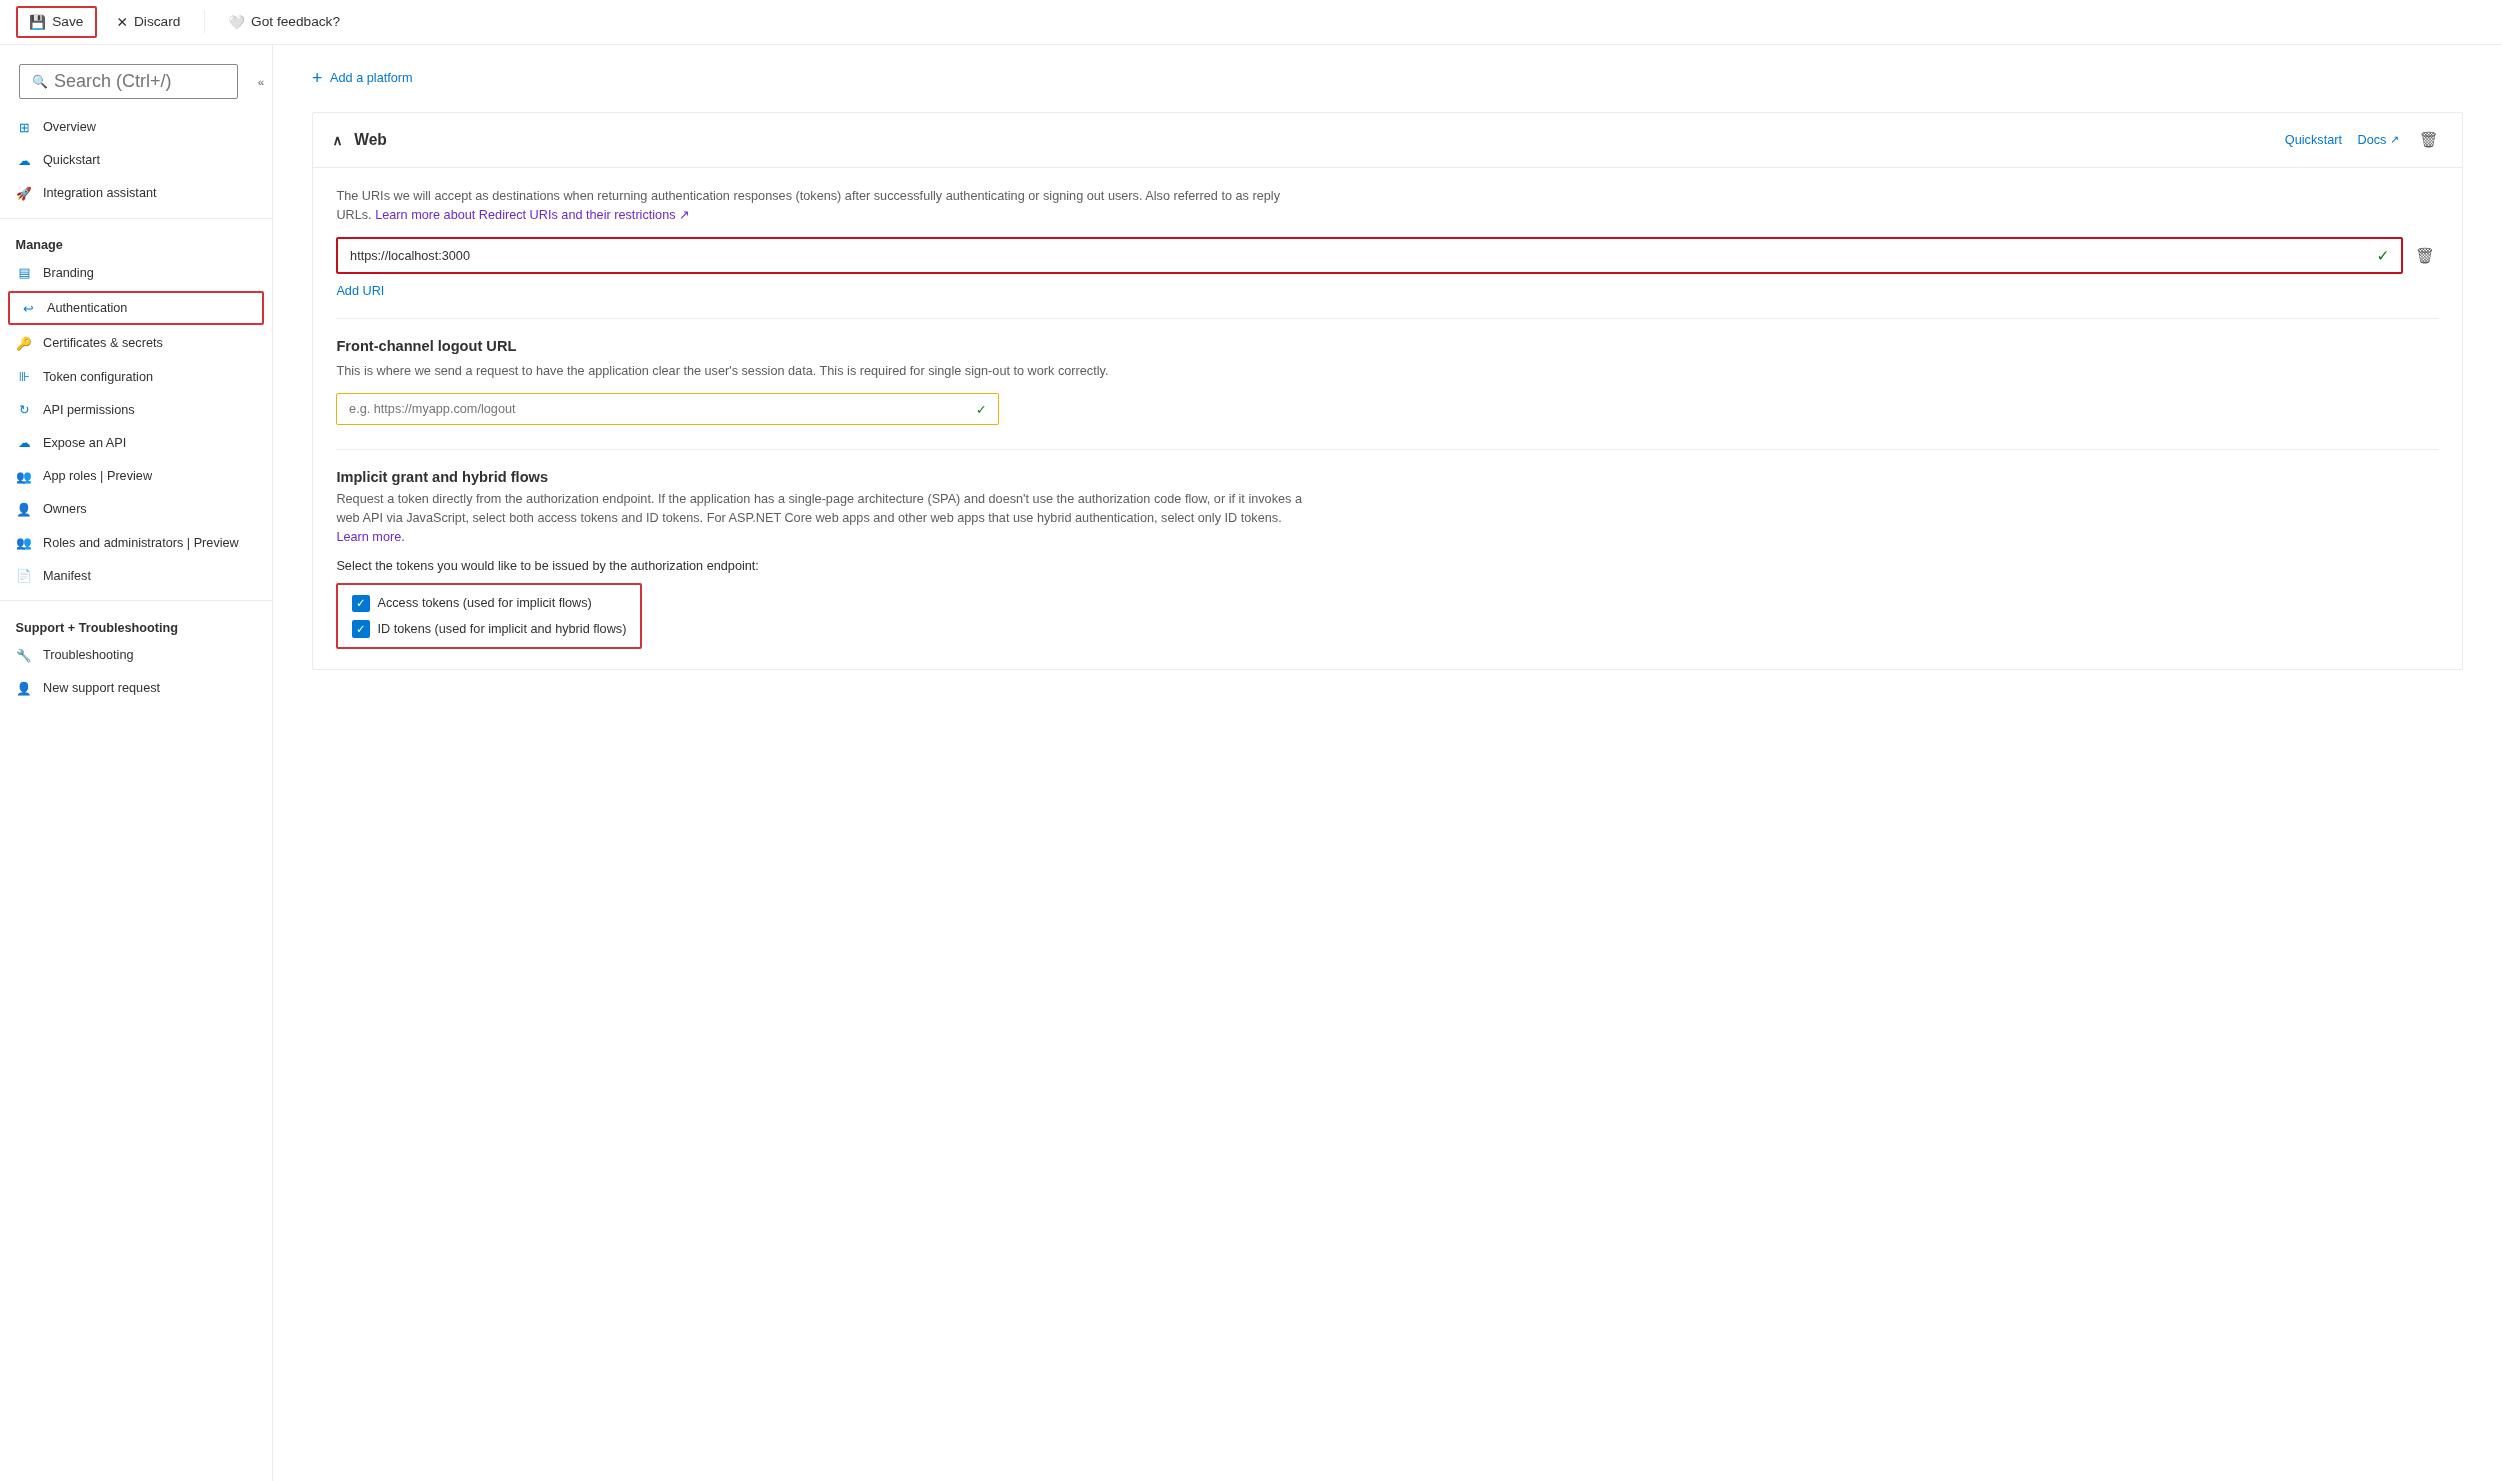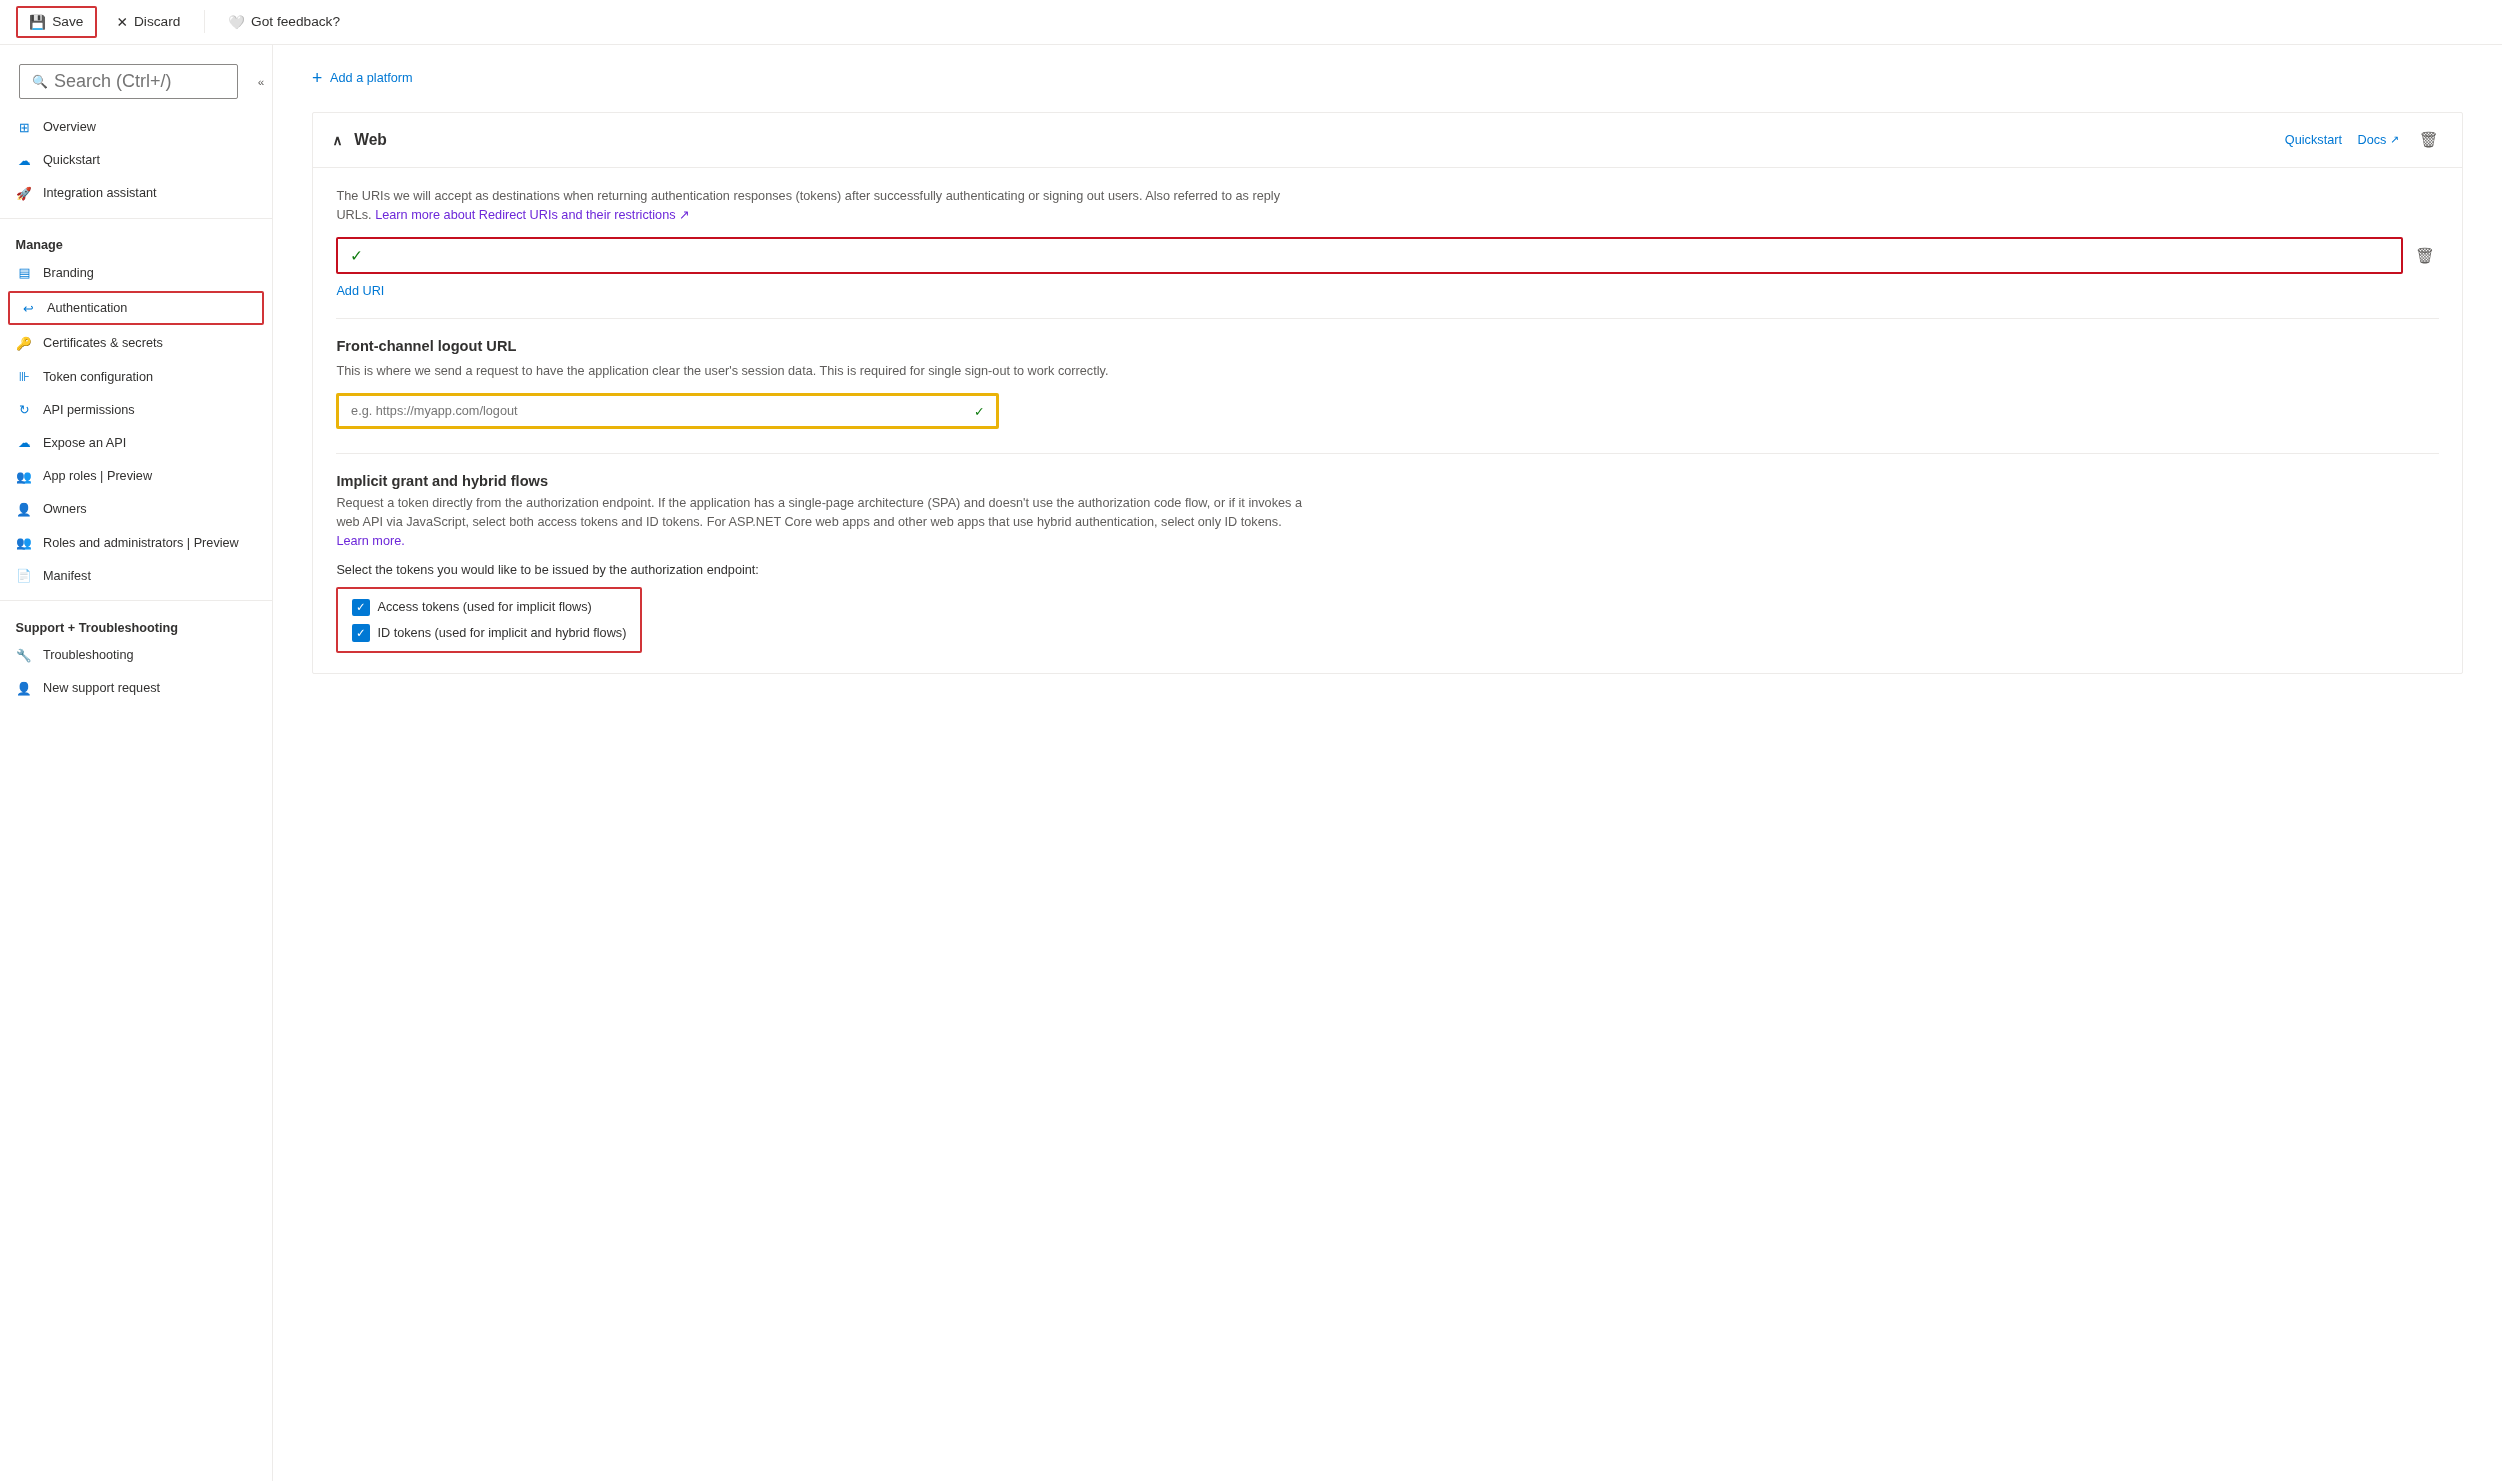--- a/index.html
+++ b/index.html
@@ -53,21 +53,21 @@
     .uri-input input { border: none; outline: none; flex: 1; font-size: 12.7px; color: #323130; }
     .uri-input-check { color: #107c10; font-size: 15.6px; }
     .icon-btn { background: none; border: none; cursor: pointer; color: #605e5c; font-size: 15.6px; padding: 3.9px; }
     .add-uri-link { color: #0078d4; font-size: 12.7px; cursor: pointer; }
 
     
     .section-separator { border: none; border-top: 1px solid #edebe9; margin: 19.5px 0; }
 
     
     .logout-section { margin-bottom: 23.4px; }
-    .logout-input { border: 3px solid #eab308; border-radius: 2px; padding: 7.8px 11.7px; font-size: 12.7px; color: #a19f9d; width: 663px; display: flex; align-items: center; justify-content: space-between; }
+    .logout-input { border: 1px solid #eab308; border-radius: 2px; padding: 7.8px 11.7px; font-size: 12.7px; color: #a19f9d; width: 663px; display: flex; align-items: center; justify-content: space-between; }
     .logout-input-check { color: #107c10; }
 
     
     .implicit-section { }
     .implicit-title { font-size: 14.6px; font-weight: 600; margin-bottom: 5px; }
     .implicit-desc { font-size: 12.7px; color: #605e5c; line-height: 1.5; max-width: 975px; margin-bottom: 11.7px; }
     .tokens-label { font-size: 12.7px; color: #323130; margin-bottom: 9.8px; }
     .checkbox-row { display: flex; align-items: center; gap: 7.8px; font-size: 12.7px; }
     .checkbox-checked { width: 17.6px; height: 17.6px; background: #0078d4; border: 2px solid #0078d4; border-radius: 2px; display: flex; align-items: center; justify-content: center; color: #fff; font-size: 11.7px; flex-shrink: 0; }
 
@@ -209,20 +209,21 @@
           <p class="section-desc">
             <span>The URIs we will accept as destinations when returning authentication responses (tokens) after successfully authenticating or signing out users. Also referred to as reply URLs.</span>
             <a class="link-blue">
               <span>Learn more about Redirect URIs and their restrictions</span>
               <span>↗</span>
             </a>
           </p>
 
           <div class="uri-input-row">
             <div class="uri-input">
+              <input type="text" value="https://localhost:3000" style="border: none; outline: none; flex: 1 1 0%; font-size: 12.7px; color: rgb(50, 49, 48); width: 100%;">
               <span class="uri-input-check">✓</span>
             </div>
             <button class="icon-btn">🗑</button>
           </div>
 
           <div class="add-uri-link">
             <span>Add URI</span>
           </div>
         </div>
 

